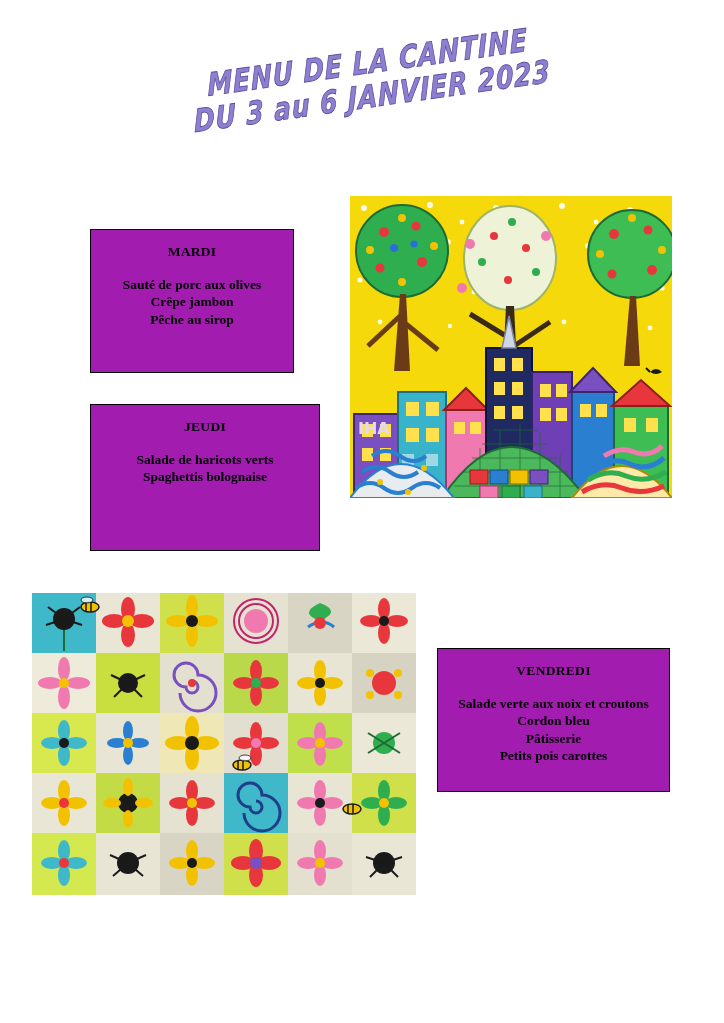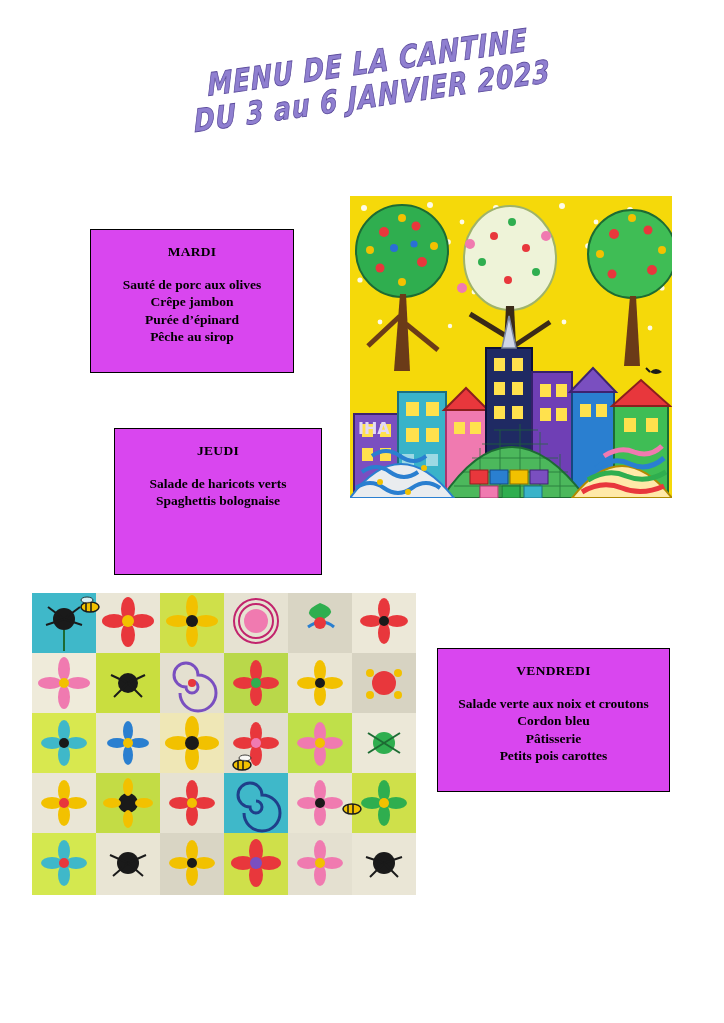--- a/index.html
+++ b/index.html
@@ -42,40 +42,40 @@
     text-shadow: 1px 1px 0 #ffffff;
     line-height: 1.35;
     white-space: nowrap;
     transform: skewX(-6deg) scaleY(1.25);
   }
 
   
   .menu-box {
     position: absolute;
     border: 1px solid #000000;
-    background: #d946ef;
+    background: #a21caf;
     box-sizing: border-box;
     text-align: center;
     padding-top: 14px;
   }
   .menu-day {
     font-weight: bold;
     font-size: 13.5px;
     letter-spacing: 0.3px;
     margin-bottom: 16px;
   }
   .menu-items {
     font-weight: bold;
     font-size: 13.5px;
     line-height: 1.28;
   }
   .menu-items div { white-space: nowrap; }
 
   #box-mardi    { left: 90px;  top: 229px; width: 204px; height: 144px; }
-  #box-jeudi    { left: 90px;  top: 428px; width: 208px; height: 147px; margin-left: 24px; }
+  #box-jeudi    { left: 90px;  top: 404px; width: 230px; height: 147px; }
   #box-vendredi { left: 437px; top: 648px; width: 233px; height: 144px; }
 
   
   .artwork {
     position: absolute;
     overflow: hidden;
     text-align: center;
   }
   #art-town    { left: 350px; top: 196px; width: 322px; height: 302px; }
   #art-flowers { left: 32px;  top: 593px; width: 384px; height: 302px; }
@@ -89,21 +89,20 @@
     <div class="title-line">MENU DE LA CANTINE</div>
     <div class="title-line">DU 3 au 6 JANVIER 2023</div>
   </div>
 </div>
 
 <div class="menu-box" id="box-mardi">
   <div class="menu-day">MARDI</div>
   <div class="menu-items">
     <div>Sauté de porc aux olives</div>
     <div>Crêpe jambon</div>
-    <div>Purée d’épinard</div>
     <div>Pêche au sirop</div>
   </div>
 </div>
 
 <div class="menu-box" id="box-jeudi">
   <div class="menu-day">JEUDI</div>
   <div class="menu-items">
     <div>Salade de haricots verts</div>
     <div>Spaghettis bolognaise</div>
   </div>

